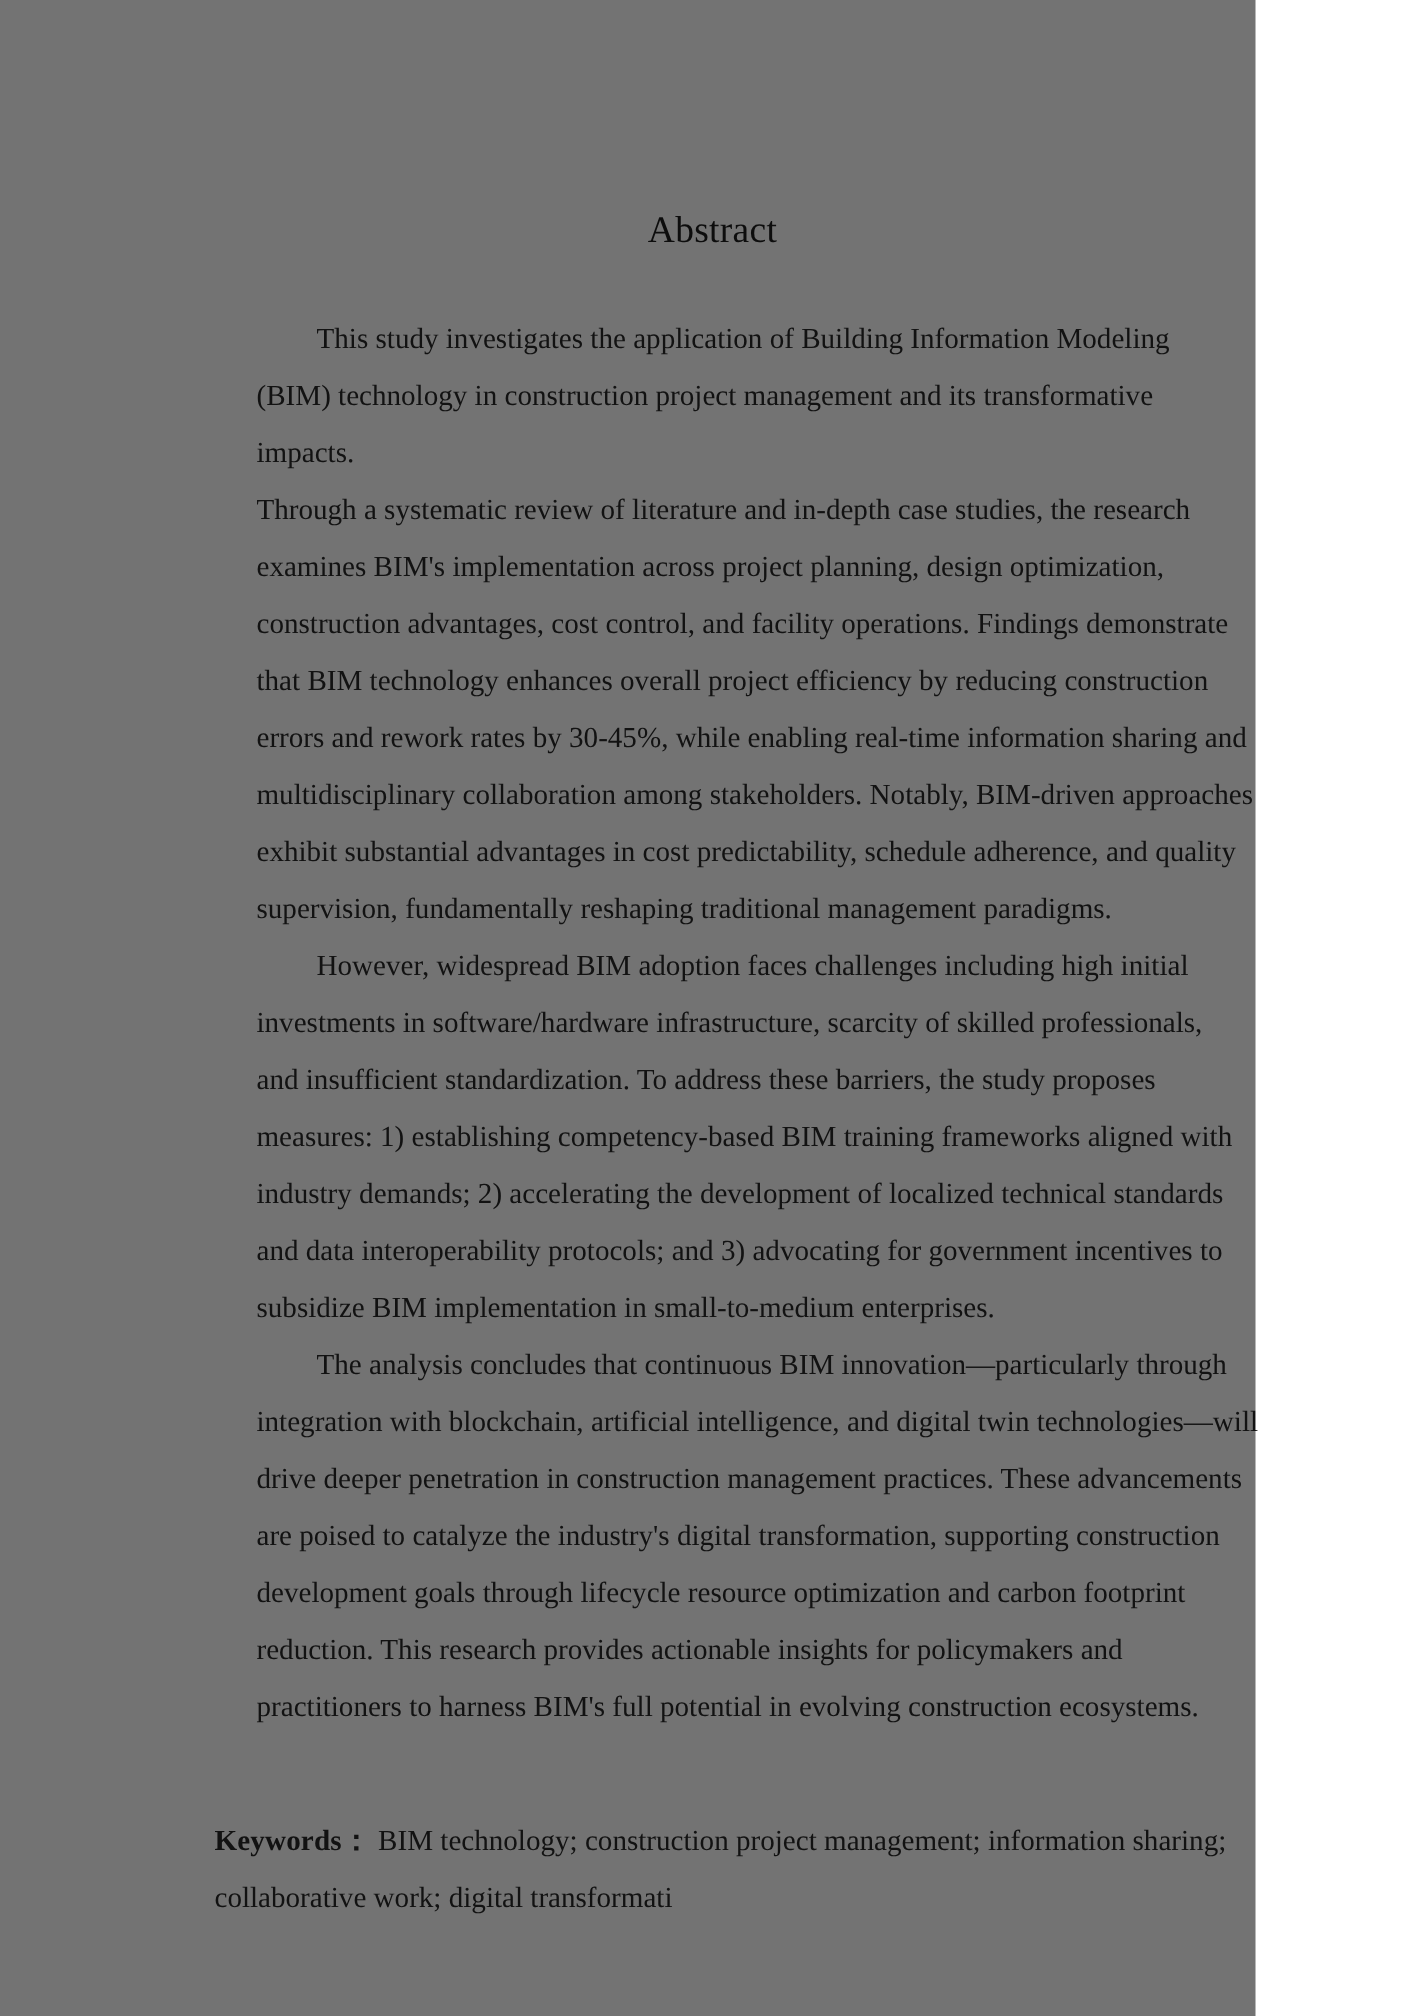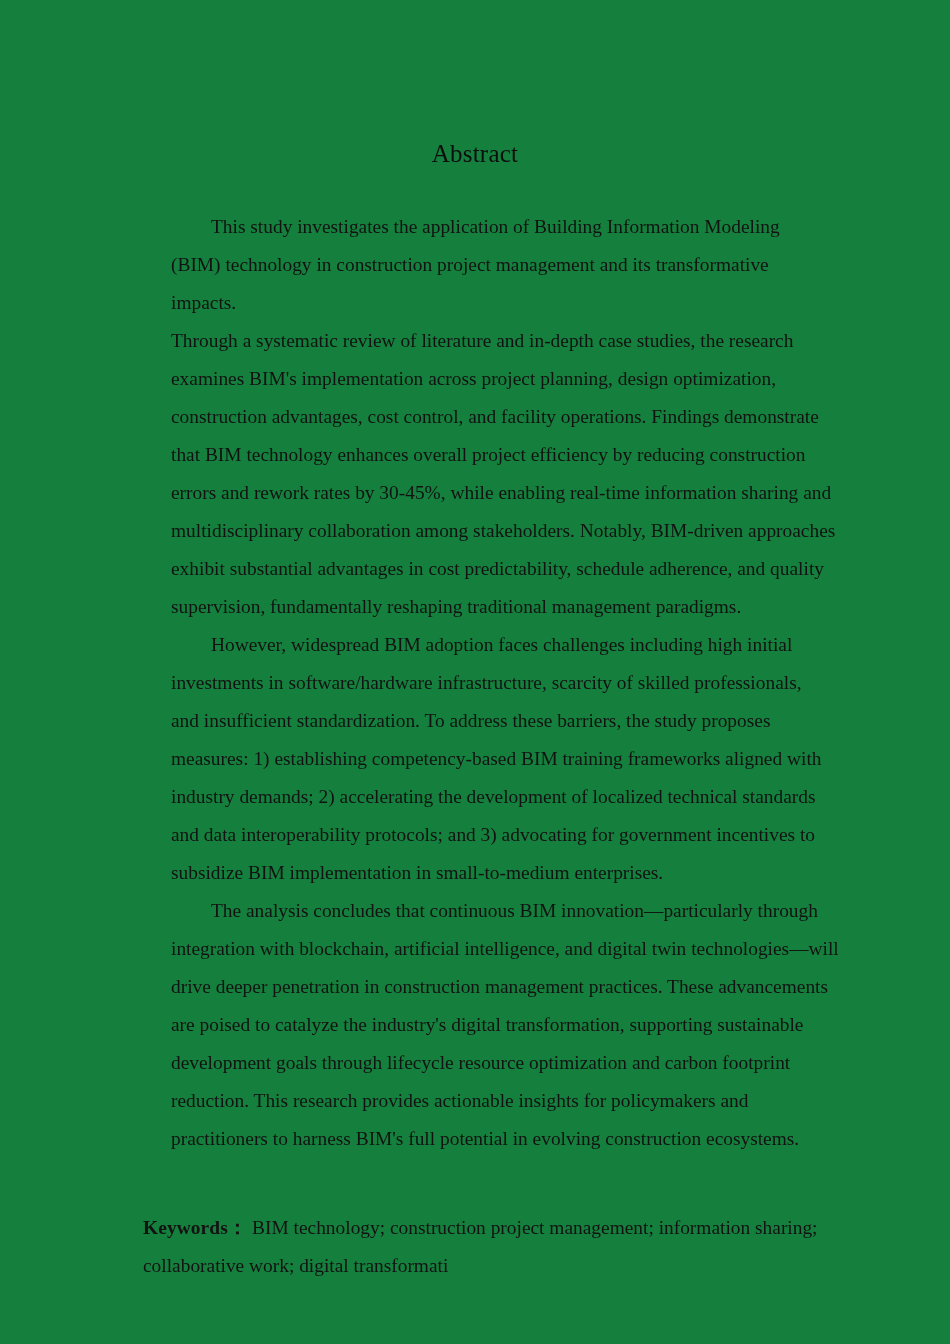--- a/index.html
+++ b/index.html
@@ -13,23 +13,23 @@
     width: 950px;
     height: 1344px;
     font-family: "Liberation Serif", "DejaVu Serif", serif;
     color: #111111;
     -webkit-font-smoothing: antialiased;
     overflow: hidden;
   }
 
   .page {
     position: relative;
-    width: 950px;
+    width: 837px;
     height: 1344px;
-    background: #15803d;
+    background: #737373;
     box-sizing: border-box;
   }
 
   
   .doc-title {
     position: absolute;
     top: 122px;
     left: 0;
     width: 950px;
     text-align: center;
@@ -125,21 +125,21 @@
       <span class="tline">measures: 1) establishing competency-based BIM training frameworks aligned with</span>
       <span class="tline">industry demands; 2) accelerating the development of localized technical standards</span>
       <span class="tline">and data interoperability protocols; and 3) advocating for government incentives to</span>
       <span class="tline">subsidize BIM implementation in small-to-medium enterprises.</span>
     </p>
 
     <p class="para">
       <span class="tline indent">The analysis concludes that continuous BIM innovation—particularly through</span>
       <span class="tline">integration with blockchain, artificial intelligence, and digital twin technologies—will</span>
       <span class="tline">drive deeper penetration in construction management practices. These advancements</span>
-      <span class="tline">are poised to catalyze the industry's digital transformation, supporting sustainable</span>
+      <span class="tline">are poised to catalyze the industry's digital transformation, supporting construction</span>
       <span class="tline">development goals through lifecycle resource optimization and carbon footprint</span>
       <span class="tline">reduction. This research provides actionable insights for policymakers and</span>
       <span class="tline">practitioners to harness BIM's full potential in evolving construction ecosystems.</span>
     </p>
 
   </div>
 
   <div class="keywords-block">
     <span class="kw-line"><span class="kw-label">Keywords</span><span class="kw-colon">：</span> <span>BIM technology; construction project management; information sharing;</span></span>
     <span class="kw-line">collaborative work; digital transformati</span>

